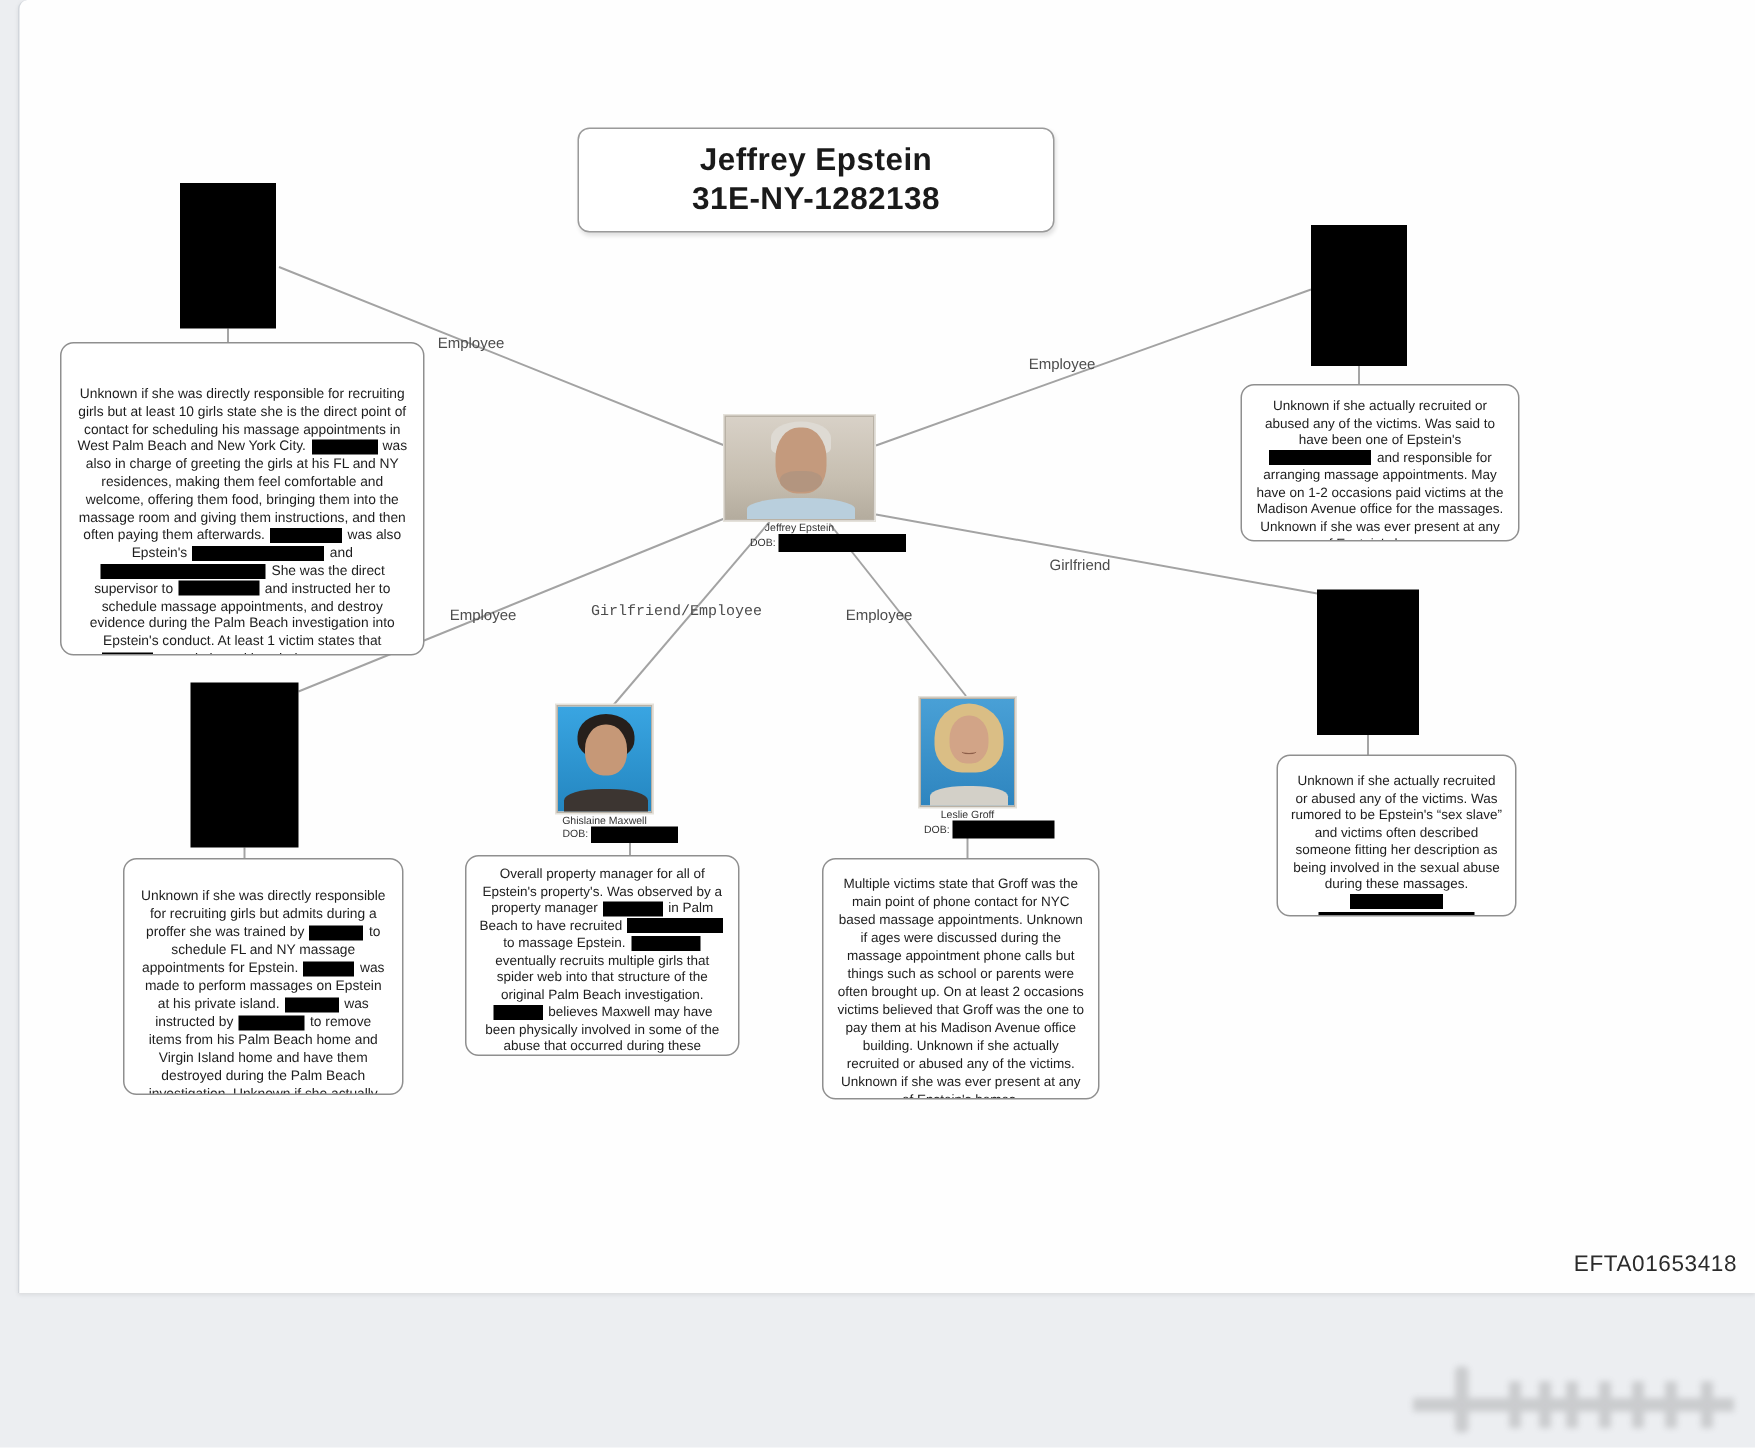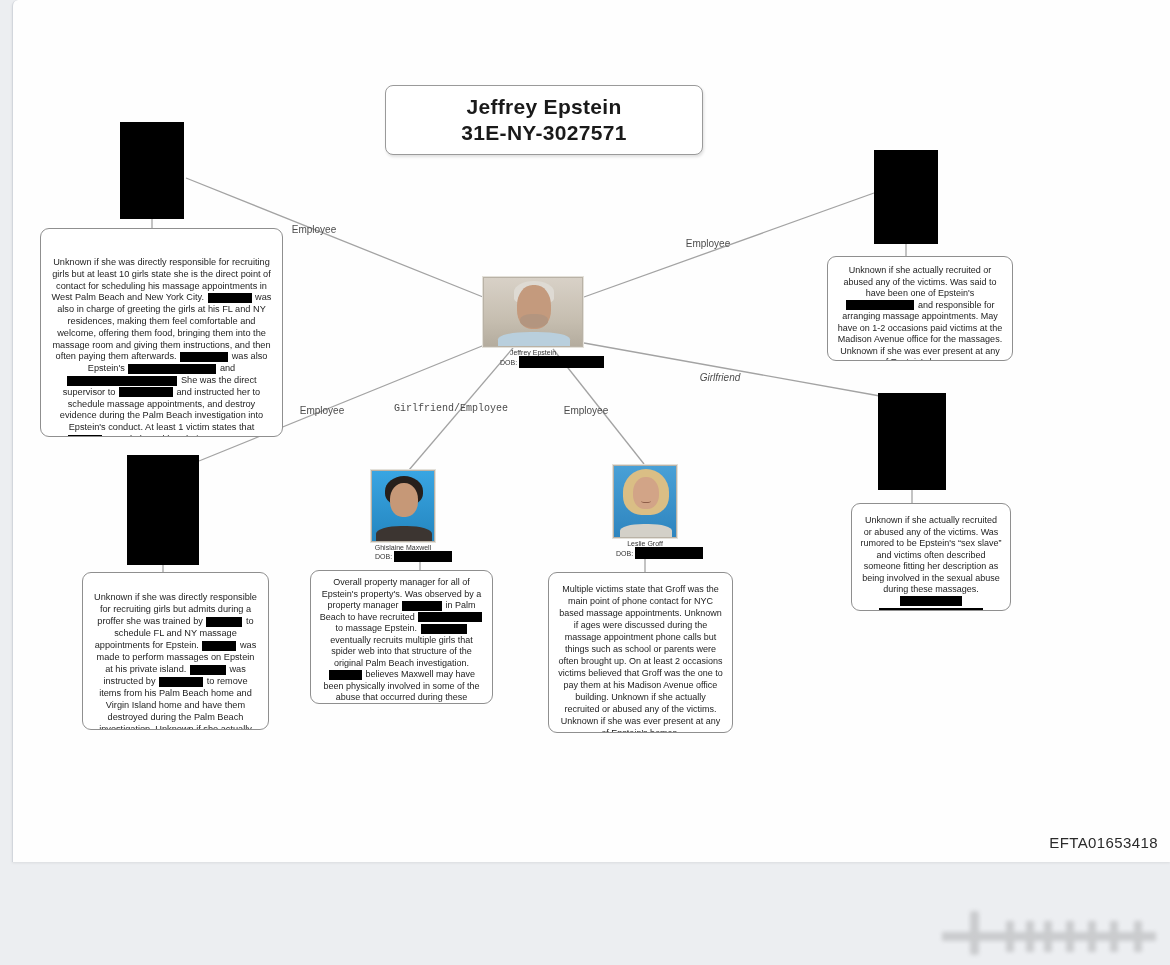--- a/index.html
+++ b/index.html
@@ -77,34 +77,34 @@
     <line x1="152" y1="219" x2="152" y2="229"></line>
     <line x1="906" y1="244" x2="906" y2="256"></line>
     <line x1="912" y1="490" x2="912" y2="504"></line>
     <line x1="163" y1="565" x2="163" y2="573"></line>
     <line x1="420" y1="558" x2="420" y2="571"></line>
     <line x1="645" y1="558" x2="645" y2="573"></line>
   </svg>
 
   <div class="title-box">
     <div class="t1">Jeffrey Epstein</div>
-    <div class="t2">31E-NY-3027571</div>
+    <div class="t2">31E-NY-1282138</div>
   </div>
 
   <div class="blackbox" style="left:120px; top:122px; width:64px; height:97px;"></div>
   <div class="blackbox" style="left:874px; top:150px; width:64px; height:94px;"></div>
   <div class="blackbox" style="left:878px; top:393px; width:68px; height:97px;"></div>
   <div class="blackbox" style="left:127px; top:455px; width:72px; height:110px;"></div>
 
   <div class="edge-label" style="left:278px; top:224px; width:72px;">Employee</div>
   <div class="edge-label" style="left:672px; top:238px; width:72px;">Employee</div>
   <div class="edge-label" style="left:286px; top:405px; width:72px;">Employee</div>
   <div class="edge-label" style="left:392px; top:403px; width:118px;font-family:Liberation Mono, monospace;">Girlfriend/Employee</div>
   <div class="edge-label" style="left:550px; top:405px; width:72px;">Employee</div>
-  <div class="edge-label" style="left:682px; top:372px; width:76px;font-style:italic;">Girlfriend</div>
+  <div class="edge-label" style="left:682px; top:372px; width:76px;">Girlfriend</div>
 
   <div class="photo p-ep" style="left:483px; top:277px; width:100px; height:70px;">
     <div class="hair"></div>
     <div class="face"></div>
     <div class="stubble"></div>
     <div class="shirt"></div>
   </div>
   <div class="caption" style="left:483px; top:349px; width:100px;">Jeffrey Epstein</div>
   <div class="dob-row" style="left:500px; top:356px;">
     <span>DOB:</span>

